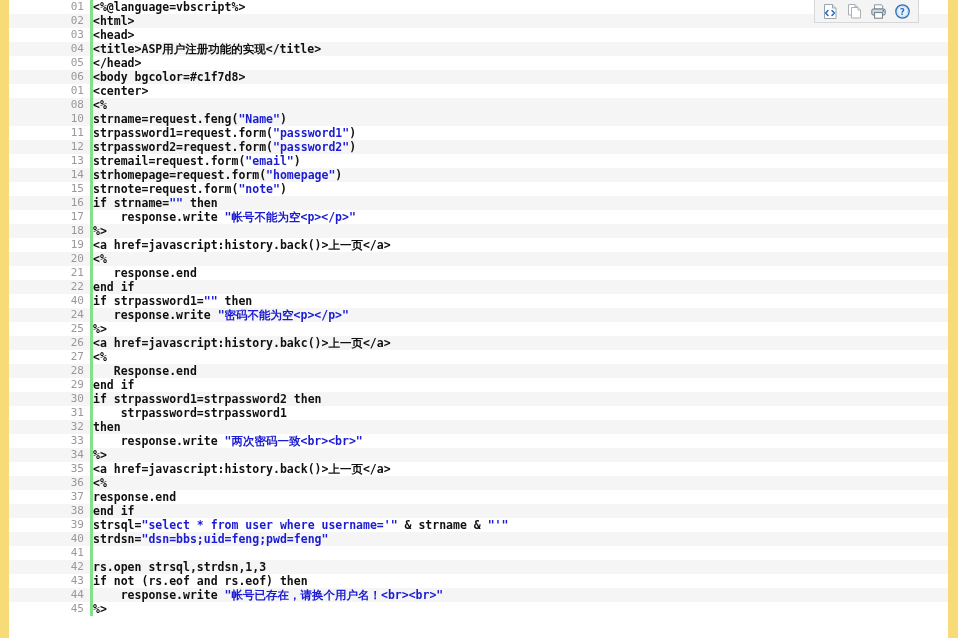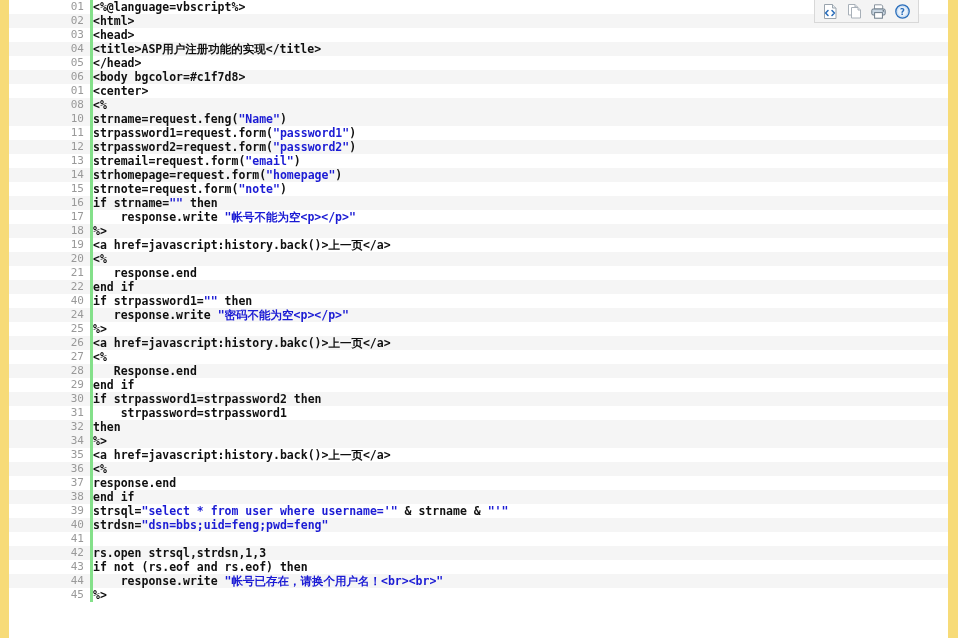--- a/index.html
+++ b/index.html
@@ -143,20 +143,21 @@
       <div class="code-line"><span class="ln">40</span><span class="gutter-bar"></span><span class="src"><span class="">if strpassword1=</span><span class="str">""</span><span class=""> then</span></span></div>
       <div class="code-line alt"><span class="ln">24</span><span class="gutter-bar"></span><span class="src"><span class="">   response.write </span><span class="str">"密码不能为空&lt;p&gt;&lt;/p&gt;"</span></span></div>
       <div class="code-line"><span class="ln">25</span><span class="gutter-bar"></span><span class="src"><span class="">%&gt;</span></span></div>
       <div class="code-line alt"><span class="ln">26</span><span class="gutter-bar"></span><span class="src"><span class="">&lt;a href=javascript:history.bakc()&gt;上一页&lt;/a&gt;</span></span></div>
       <div class="code-line"><span class="ln">27</span><span class="gutter-bar"></span><span class="src"><span class="">&lt;%</span></span></div>
       <div class="code-line alt"><span class="ln">28</span><span class="gutter-bar"></span><span class="src"><span class="">   Response.end</span></span></div>
       <div class="code-line"><span class="ln">29</span><span class="gutter-bar"></span><span class="src"><span class="">end if</span></span></div>
       <div class="code-line alt"><span class="ln">30</span><span class="gutter-bar"></span><span class="src"><span class="">if strpassword1=strpassword2 then</span></span></div>
       <div class="code-line"><span class="ln">31</span><span class="gutter-bar"></span><span class="src"><span class="">    strpassword=strpassword1</span></span></div>
       <div class="code-line alt"><span class="ln">32</span><span class="gutter-bar"></span><span class="src"><span class="">then</span></span></div>
+      <div class="code-line"><span class="ln">33</span><span class="gutter-bar"></span><span class="src"><span class="">    response.write </span><span class="str">"两次密码一致&lt;br&gt;&lt;br&gt;"</span></span></div>
       <div class="code-line alt"><span class="ln">34</span><span class="gutter-bar"></span><span class="src"><span class="">%&gt;</span></span></div>
       <div class="code-line"><span class="ln">35</span><span class="gutter-bar"></span><span class="src"><span class="">&lt;a href=javascript:history.back()&gt;上一页&lt;/a&gt;</span></span></div>
       <div class="code-line alt"><span class="ln">36</span><span class="gutter-bar"></span><span class="src"><span class="">&lt;%</span></span></div>
       <div class="code-line"><span class="ln">37</span><span class="gutter-bar"></span><span class="src"><span class="">response.end</span></span></div>
       <div class="code-line alt"><span class="ln">38</span><span class="gutter-bar"></span><span class="src"><span class="">end if</span></span></div>
       <div class="code-line"><span class="ln">39</span><span class="gutter-bar"></span><span class="src"><span class="">strsql=</span><span class="str">"select * from user where username='"</span><span class=""> &amp; strname &amp; </span><span class="str">"'"</span></span></div>
       <div class="code-line alt"><span class="ln">40</span><span class="gutter-bar"></span><span class="src"><span class="">strdsn=</span><span class="str">"dsn=bbs;uid=feng;pwd=feng"</span></span></div>
       <div class="code-line"><span class="ln">41</span><span class="gutter-bar"></span></div>
       <div class="code-line alt"><span class="ln">42</span><span class="gutter-bar"></span><span class="src"><span class="">rs.open strsql,strdsn,1,3</span></span></div>
       <div class="code-line"><span class="ln">43</span><span class="gutter-bar"></span><span class="src"><span class="">if not (rs.eof and rs.eof) then</span></span></div>

